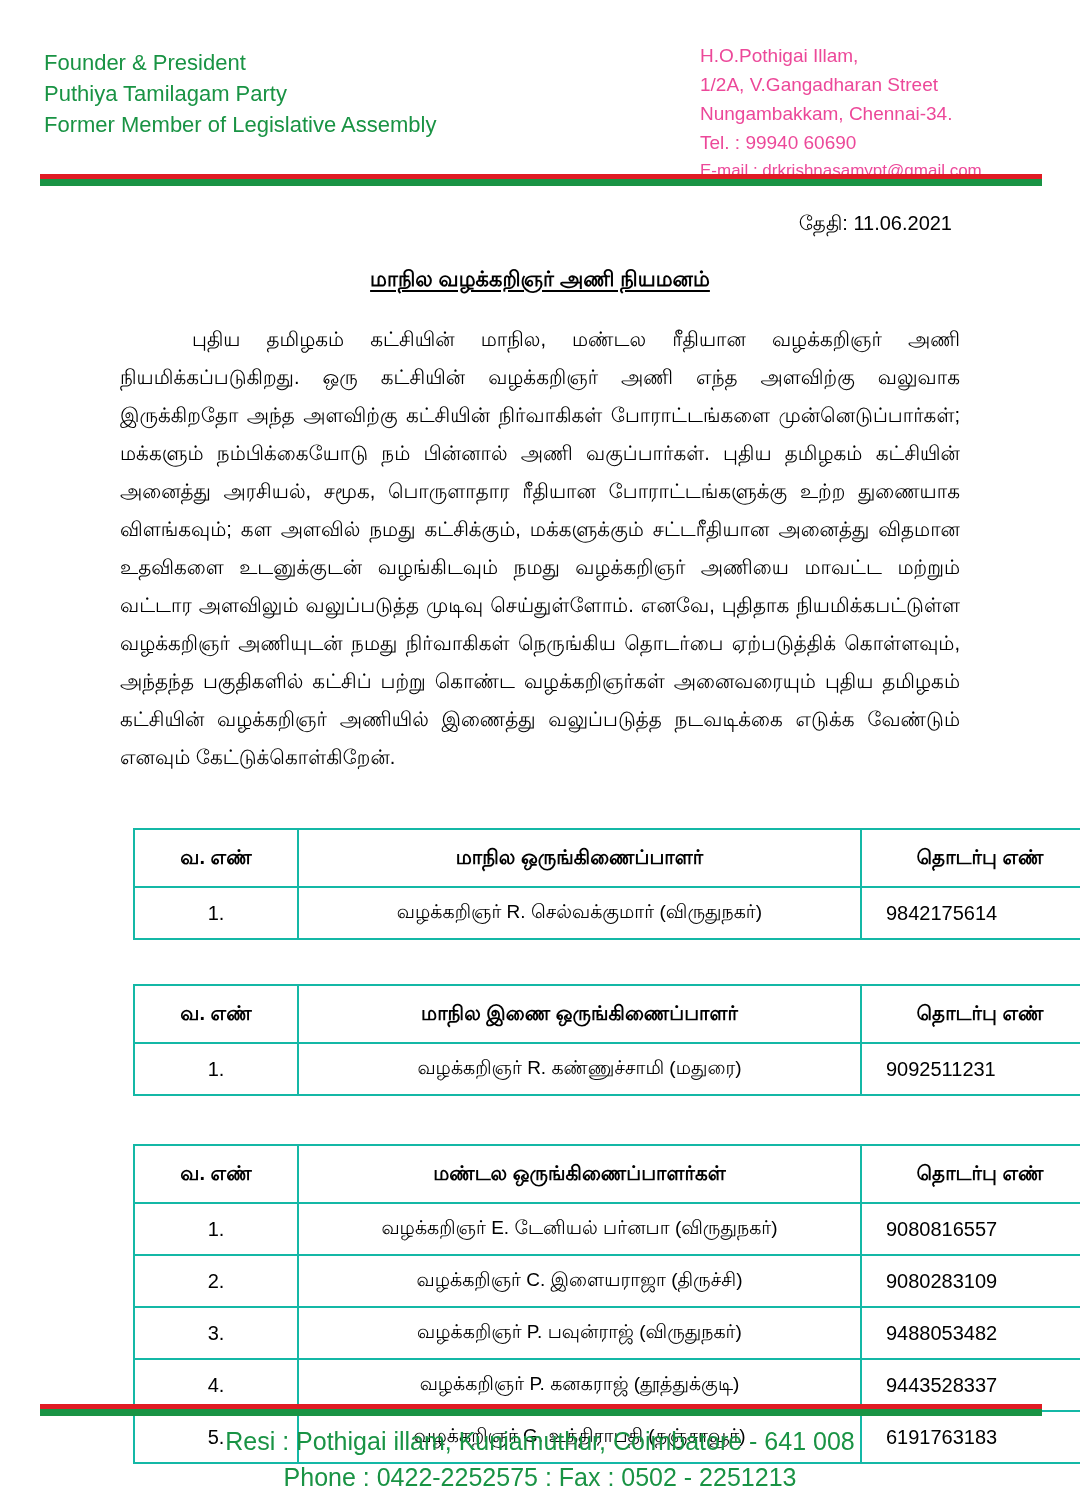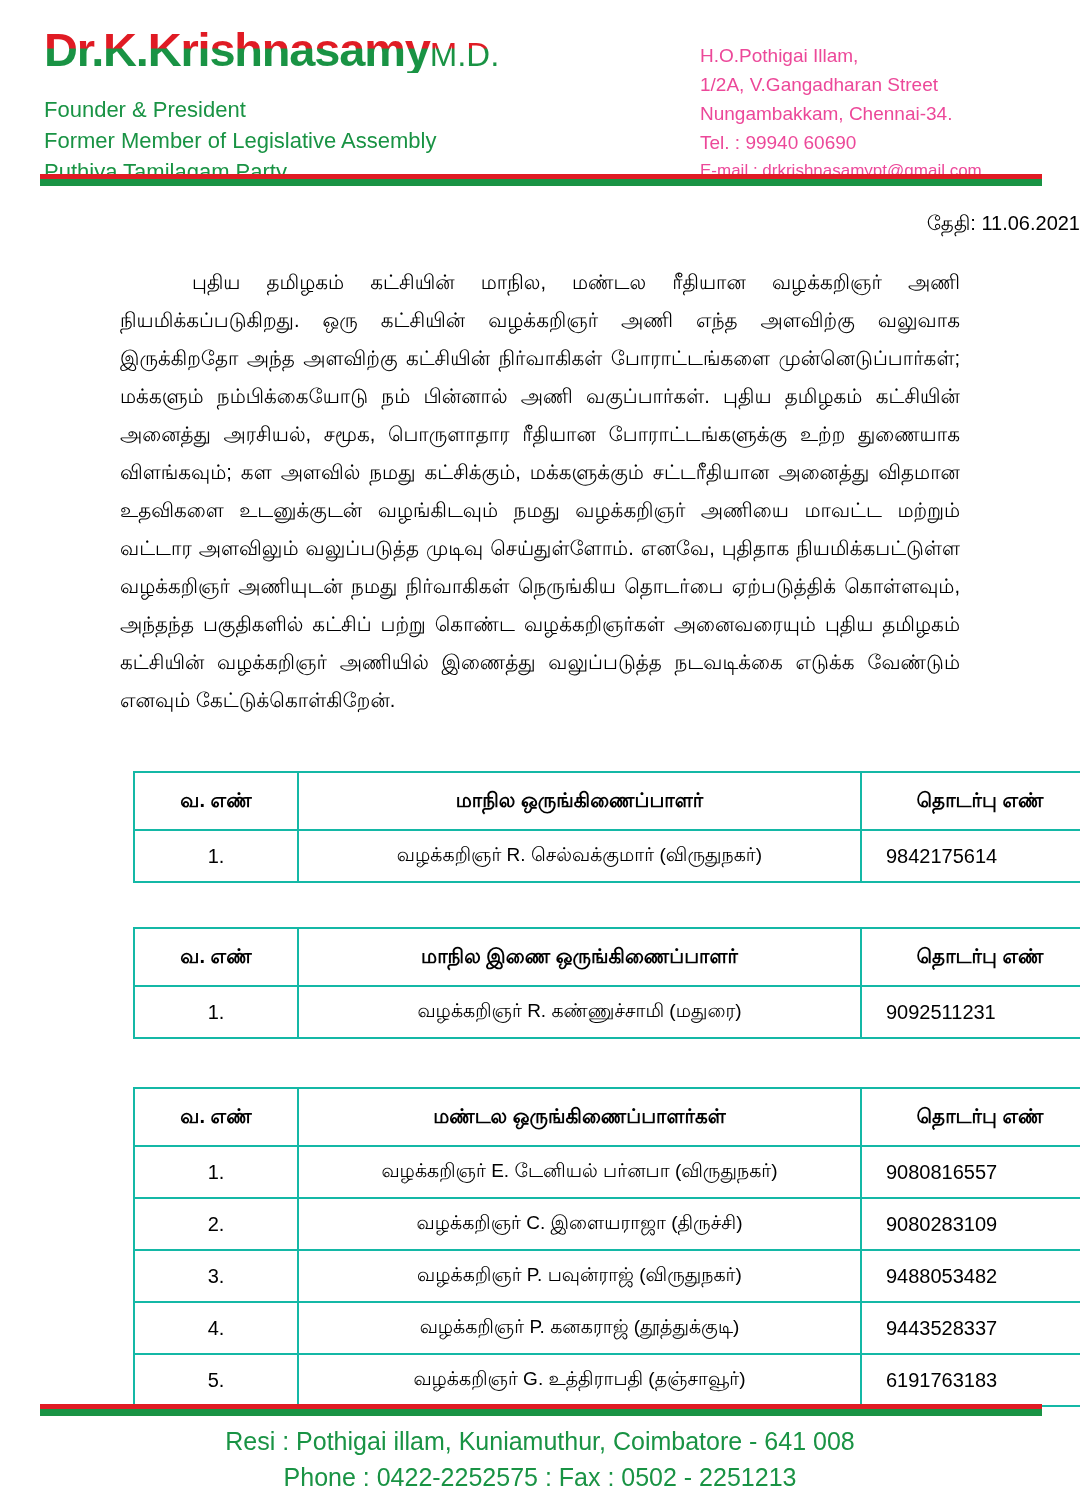--- a/index.html
+++ b/index.html
@@ -80,20 +80,21 @@
   .rule-bottom { top: 1404px; }
 
   
   .sheet {
     position: absolute;
     left: 0; top: 196px;
     width: 1080px;
   }
   .date-line {
     text-align: right;
+    padding-right: 128px;
     font-size: 20px;
     margin-top: 16px;
   }
   .doc-title {
     text-align: center;
     margin-top: 30px;
     font-size: 21px;
     font-weight: bold;
   }
   .doc-title span {
@@ -152,25 +153,24 @@
     font-size: 25px;
     line-height: 1.42;
   }
 </style>
 </head>
 <body>
 
 <div class="letterhead">
 
   <div class="lh-left">
-    <div class="org-name"><span>Dr.K.Krishnasamy</span><span class="suffix">M.D.</span></div>
     <div class="lh-sub">
       <div>Founder &amp; President</div>
+      <div>Puthiya Tamilagam Party</div>
       <div>Former Member of Legislative Assembly</div>
-      <div>Puthiya Tamilagam Party</div>
     </div>
   </div>
 
   <div class="lh-right">
     <div>H.O.Pothigai Illam,</div>
     <div>1/2A, V.Gangadharan Street</div>
     <div>Nungambakkam, Chennai-34.</div>
     <div>Tel. : 99940 60690</div>
     <div class="email">E-mail : drkrishnasamypt@gmail.com</div>
   </div>
@@ -178,20 +178,21 @@
   <div class="rule-bar rule-top">
     <div class="red"></div>
     <div class="gr"></div>
   </div>
 </div>
 
 <div class="sheet">
 
   <div class="date-line">தேதி: 11.06.2021</div>
 
+  <div class="doc-title"><span>மாநில வழக்கறிஞர் அணி நியமனம்</span></div>
 
   <div class="para"><span class="indent"></span><span>புதிய தமிழகம் கட்சியின் மாநில, மண்டல ரீதியான வழக்கறிஞர் அணி நியமிக்கப்படுகிறது. ஒரு கட்சியின் வழக்கறிஞர் அணி எந்த அளவிற்கு வலுவாக இருக்கிறதோ அந்த அளவிற்கு கட்சியின் நிர்வாகிகள் போராட்டங்களை முன்னெடுப்பார்கள்; மக்களும் நம்பிக்கையோடு நம் பின்னால் அணி வகுப்பார்கள். புதிய தமிழகம் கட்சியின் அனைத்து அரசியல், சமூக, பொருளாதார ரீதியான போராட்டங்களுக்கு உற்ற துணையாக விளங்கவும்; கள அளவில் நமது கட்சிக்கும், மக்களுக்கும் சட்டரீதியான அனைத்து விதமான உதவிகளை உடனுக்குடன் வழங்கிடவும் நமது வழக்கறிஞர் அணியை மாவட்ட மற்றும் வட்டார அளவிலும் வலுப்படுத்த முடிவு செய்துள்ளோம். எனவே, புதிதாக நியமிக்கபட்டுள்ள வழக்கறிஞர் அணியுடன் நமது நிர்வாகிகள் நெருங்கிய தொடர்பை ஏற்படுத்திக் கொள்ளவும், அந்தந்த பகுதிகளில் கட்சிப் பற்று கொண்ட வழக்கறிஞர்கள் அனைவரையும் புதிய தமிழகம் கட்சியின் வழக்கறிஞர் அணியில் இணைத்து வலுப்படுத்த நடவடிக்கை எடுக்க வேண்டும் எனவும் கேட்டுக்கொள்கிறேன்.</span></div>
 
   <div class="tbl-wrap-1">
     <table class="tbl">
       <thead>
         <tr>
           <th class="c-sno">வ. எண்</th>
           <th class="c-name">மாநில ஒருங்கிணைப்பாளர்</th>
           <th class="c-phone">தொடர்பு எண்</th>

